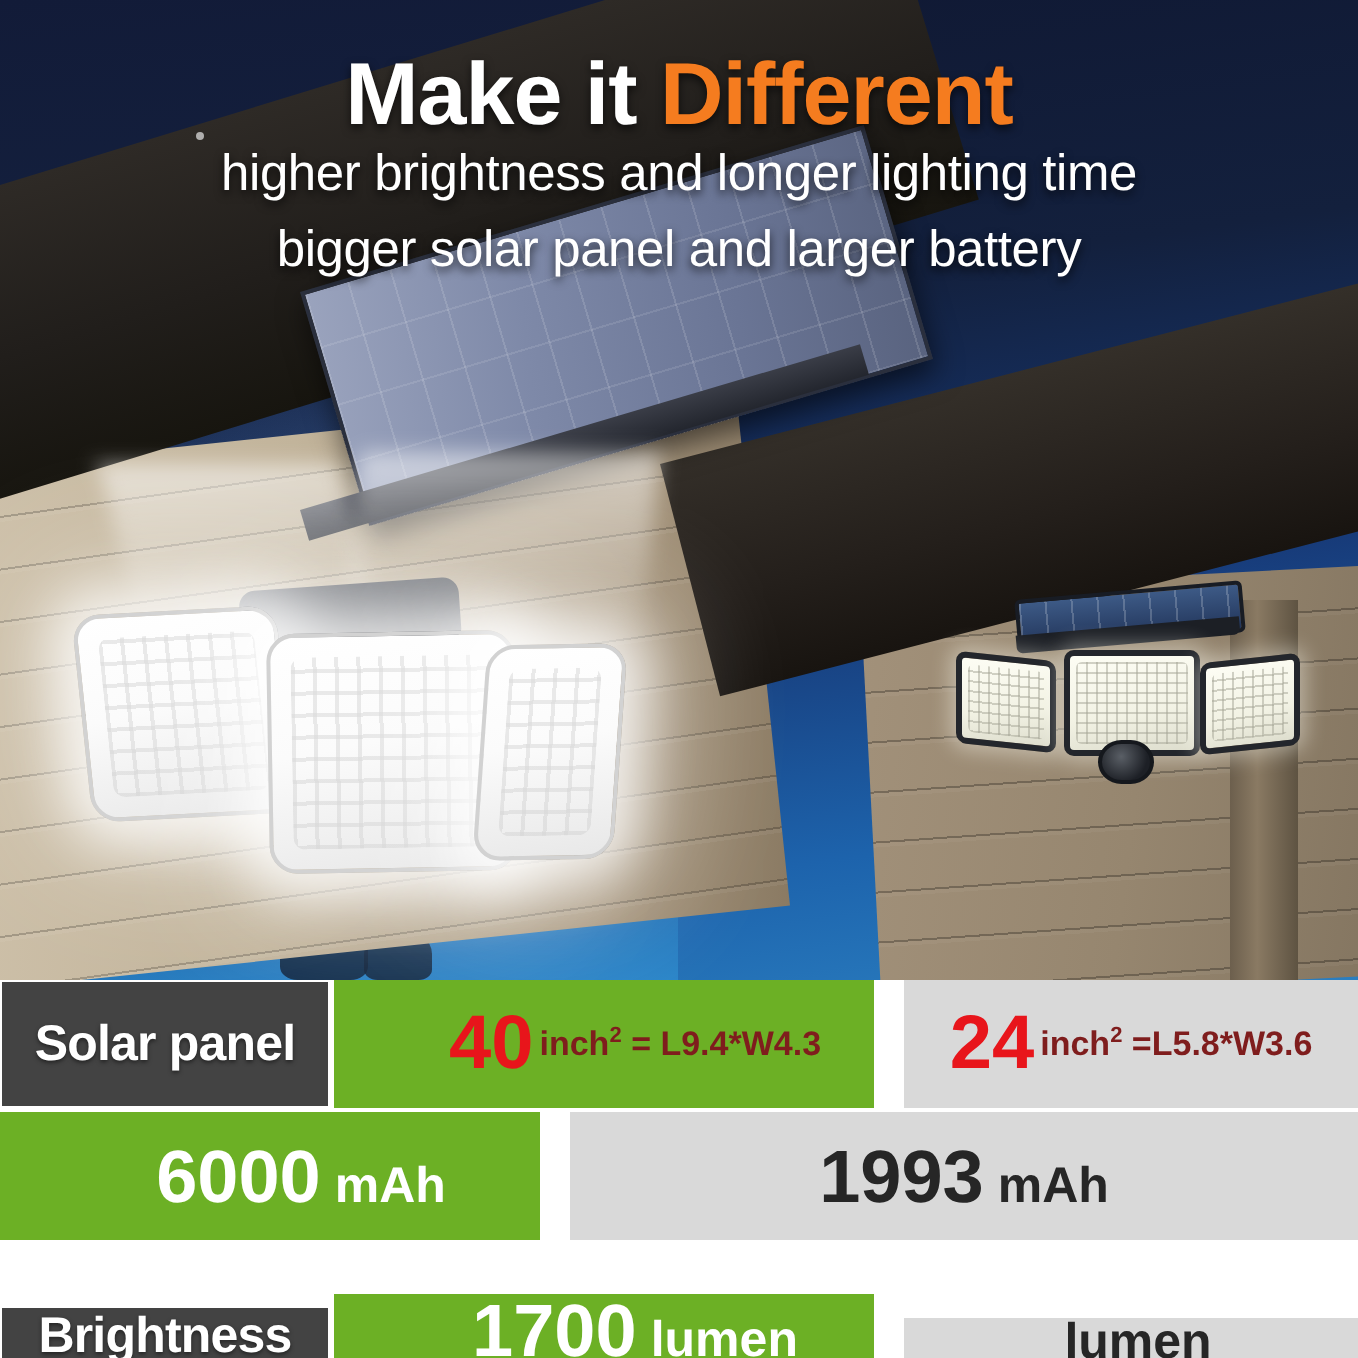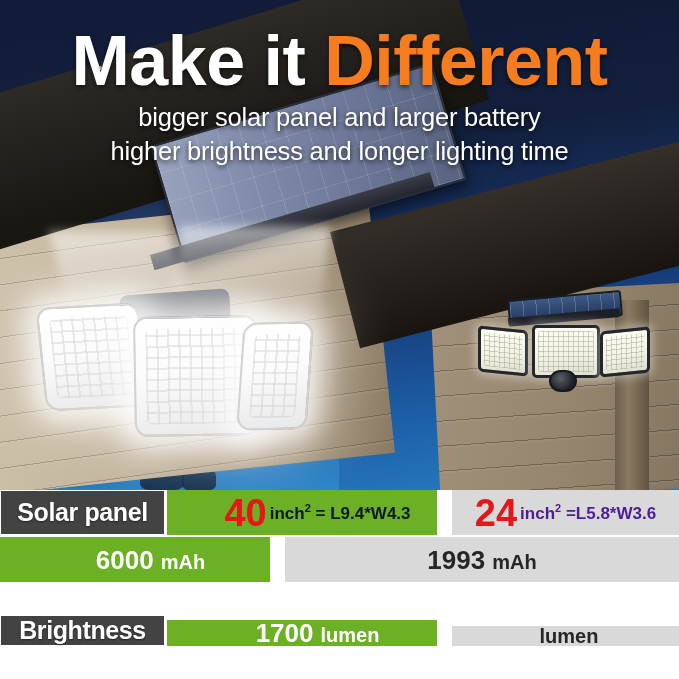--- a/index.html
+++ b/index.html
@@ -167,21 +167,21 @@
   .t2{left:182px;width:34px;height:26px;}
   .t3{left:600px;width:40px;height:30px;}
 
   
   .headline-wrap{
     position:absolute;left:0;top:0;width:679px;height:175px;
     text-align:center;pointer-events:none;
   }
   .headline{
     margin:0;padding-top:26px;
-    font-size:70px;font-weight:bold;line-height:1.02;
+    font-size:44px;font-weight:bold;line-height:1.02;
     letter-spacing:-.5px;
     color:#ffffff;
     text-shadow:0 2px 5px rgba(0,0,0,.65);
     white-space:nowrap;
   }
   .headline .accent{color:#f57c1f;}
   .dot-artifact{
     position:absolute;left:98px;top:66px;width:4px;height:4px;
     background:#cfcfcf;border-radius:50%;opacity:.8;
   }
@@ -192,21 +192,21 @@
     white-space:nowrap;
   }
   .sub1{padding-top:4px;}
 
   
   .table{
     position:absolute;left:0;top:490px;width:679px;height:189px;
     background:#ffffff;
   }
   .trow{
-    display:flex;width:679px;height:45px;margin-bottom:2px;
+    display:flex;width:679px;height:64px;margin-bottom:2px;
   }
   .trow:last-child{margin-bottom:0;height:62px;align-items:flex-end;}
 
   .cell-label{
     width:165px;margin-right:2px;
     background:#434343;
     color:#ffffff;
     display:flex;align-items:center;justify-content:center;
     font-size:25px;font-weight:bold;letter-spacing:-.4px;
     text-shadow:0 1px 2px rgba(0,0,0,.5);
@@ -231,27 +231,27 @@
   .good .bignum{color:#ffffff;}
   .bad  .bignum{color:#262626;}
 
   .unit{font-weight:bold;line-height:1;}
   .good .unit{color:#ffffff;}
   .bad  .unit{color:#262626;}
 
   
   .sp-num{color:#e8151b;font-size:38px;font-weight:bold;line-height:1;}
   .sp-rest{font-size:17px;font-weight:bold;line-height:1;margin-left:3px;}
-  .good .sp-rest{color:#0f172a;}
-  .bad  .sp-rest{color:#4c1d95;}
+  .good .sp-rest{color:#7f1d1d;}
+  .bad  .sp-rest{color:#7f1d1d;}
   .sup{font-size:11px;vertical-align:super;}
 
   
-  .n-lg{font-size:26px;}
-  .u-sm{font-size:20px;margin-left:7px;}
+  .n-lg{font-size:37px;}
+  .u-sm{font-size:25px;margin-left:7px;}
   .valrow{display:flex;align-items:baseline;}
 </style>
 </head>
 <body>
 
 <div id="page">
 
   <div class="hero">
 
     <div class="sky-left"></div>
@@ -294,22 +294,22 @@
         <div class="g"></div>
       </div>
     <div class="rhead rh3">
         <div class="g"></div>
       </div>
     <div class="pir"></div>
 
     <div class="headline-wrap">
       <div class="dot-artifact"></div>
       <p class="headline"><span>Make it </span><span class="accent">Different</span></p>
+      <p class="sub">higher brightness and longer lighting time</p>
       <p class="sub sub1">bigger solar panel and larger battery</p>
-      <p class="sub">higher brightness and longer lighting time</p>
     </div>
   </div>
 
   <div class="table">
 
     <div class="trow">
       <div class="cell-label">Solar panel</div>
       <div class="cell-good good">
         <span class="sp-num">40</span>
         <span class="sp-rest"><span>inch</span><span class="sup">2</span> <span>= L9.4*W4.3</span></span>

